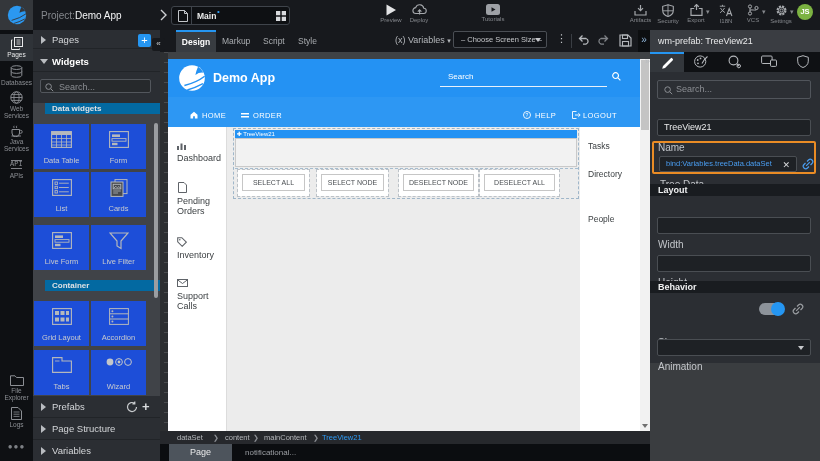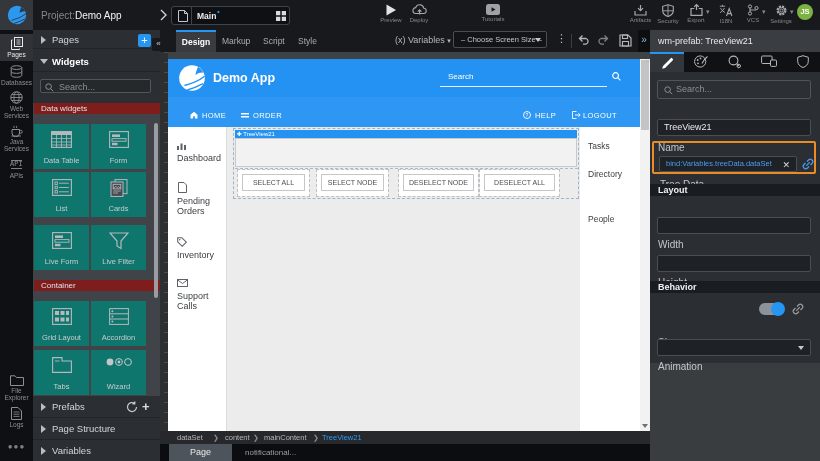--- a/index.html
+++ b/index.html
@@ -37,22 +37,22 @@
 #leftPanel { left:33px; top:30px; width:127px; height:431px; background:#2b2e33; }
 .prow { position:absolute; left:0; width:127px; color:#d4d6d9; font-size:9.5px; border-bottom:1px solid #212428; }
 .arrR { position:absolute; left:8px; border-left:5px solid #b9bcc0; border-top:4px solid transparent; border-bottom:4px solid transparent; width:0; height:0; }
 .arrD { position:absolute; left:7px; border-top:5px solid #b9bcc0; border-left:4px solid transparent; border-right:4px solid transparent; width:0; height:0; }
 .prow .txt { position:absolute; left:19px; }
 #plusBtn { position:absolute; left:105px; top:4px; width:13px; height:13px; background:#2596f2; border-radius:2px; color:#fff; font-size:11px; line-height:12px; text-align:center; }
 #collapseBtn { left:152px; top:38px; width:13px; height:13px; background:#17191d; border-radius:2px; color:#c9cbce; font-size:8px; line-height:12px; text-align:center; z-index:5; }
 #wsearch { position:absolute; left:7px; top:49px; width:111px; height:14px; background:#26292c; border:1px solid #53575d; border-radius:2px; color:#8a8d92; font-size:9px; line-height:12px; }
 #wsearch span { position:absolute; left:18px; top:1px; }
 #widgetsArea { position:absolute; left:0; top:73px; width:127px; height:293px; background:#404348; overflow:hidden; }
-.secHead { position:absolute; left:1px; width:127px; height:11px; background:#7f1d1d; color:#dfe1e4; font-size:8px; font-weight:normal; line-height:11px; padding-left:7px; }
-.tile { position:absolute; width:55px; height:45px; background:#0f766e; color:#c9cbce; font-size:7.5px; text-align:center; }
+.secHead { position:absolute; left:12px; width:127px; height:11px; background:#0369a1; color:#dfe1e4; font-size:8px; font-weight:bold; line-height:11px; padding-left:7px; }
+.tile { position:absolute; width:55px; height:45px; background:#1d4ed8; color:#c9cbce; font-size:7.5px; text-align:center; }
 .tile .cap { position:absolute; left:0; bottom:4px; width:100%; white-space:nowrap; }
 .tile svg { margin:7px auto 0; }
 #lpScroll { position:absolute; left:121px; top:93px; width:4px; height:175px; background:#9a9da1; border-radius:2px; z-index:4;}
 
 #canvas { left:160px; top:52px; width:490px; height:380px; background:#3f4245; }
 #ruler { position:absolute; left:0; top:0; width:8px; height:380px; background:#2d2f31; background-image:repeating-linear-gradient(to bottom, #4a4c4e 0, #4a4c4e 1px, transparent 1px, transparent 10px); background-position:4px 0; background-size:4px 100%; background-repeat:repeat-y; }
 #page { position:absolute; left:8px; top:7px; width:482px; height:373px; background:#fff; overflow:hidden; }
 #pgHeader { position:absolute; left:0; top:0; width:472px; height:38px; background:#2492f3; }
 #appName { position:absolute; left:45px; top:12px; color:#fff; font-size:12.5px; font-weight:bold; }
 #pgSearch { position:absolute; left:280px; top:13px; color:#fff; font-size:8px; }

